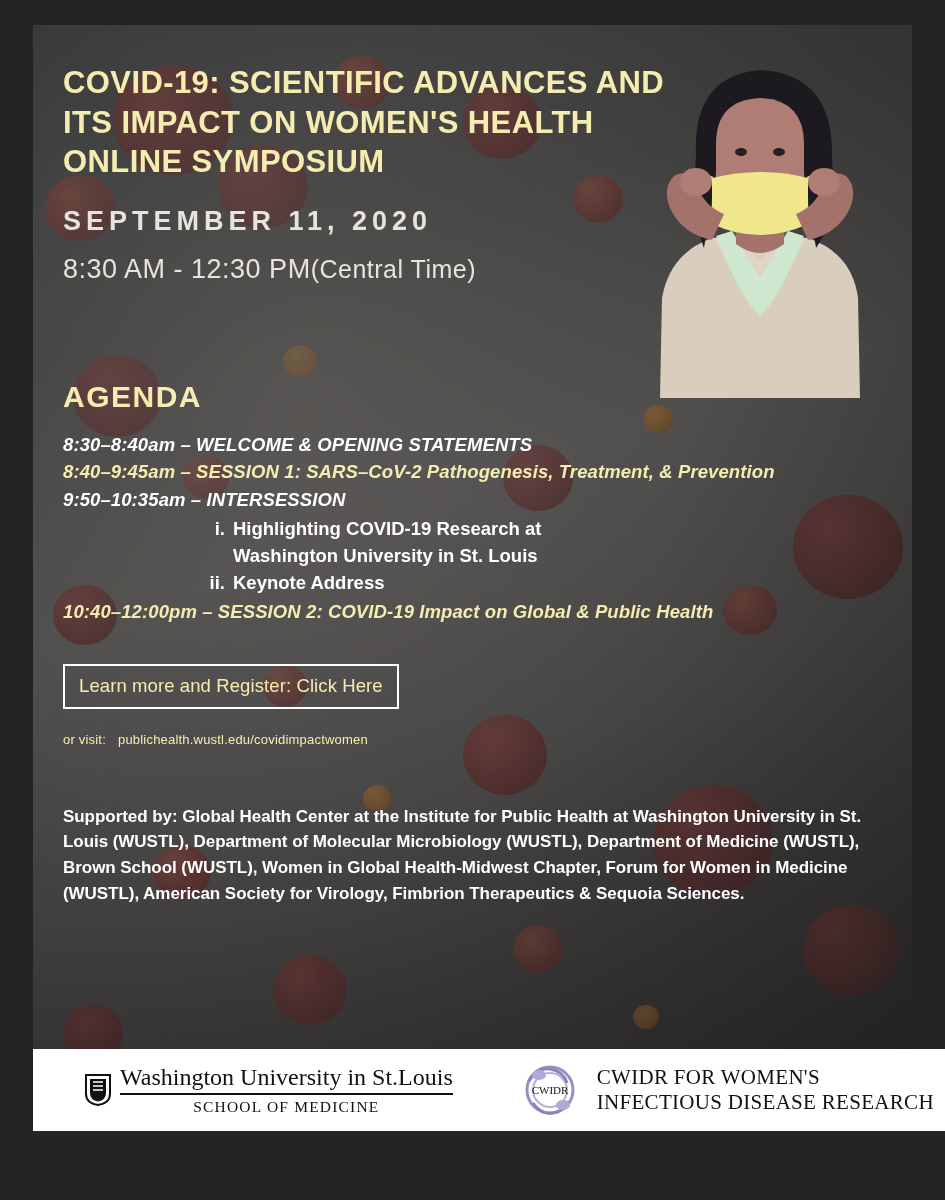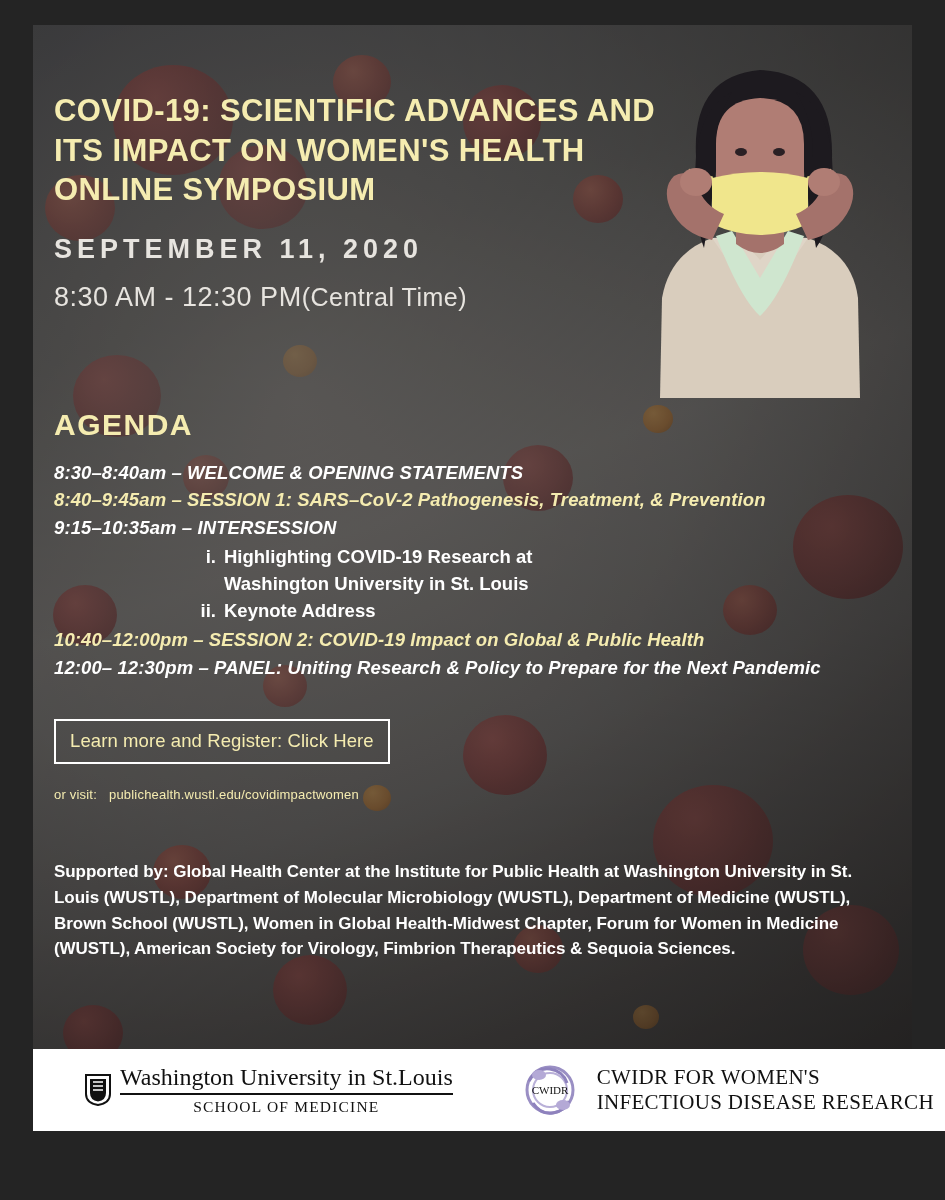--- a/index.html
+++ b/index.html
@@ -62,27 +62,26 @@
     position: absolute;
     left: 600px;
     top: 48px;
     width: 320px;
     height: 350px;
   }
 
   
   .content {
     position: absolute;
-    left: 30px;
+    left: 39px;
     top: 25px;
     width: 879px;
     height: 1065px;
     box-sizing: border-box;
     padding: 38px 44px 0 24px;
-    margin-top: 28px;
   }
 
   h1.title {
     margin: 0;
     color: #f5ecb0;
     font-size: 31px;
     line-height: 1.28;
     font-weight: bold;
     letter-spacing: 0.4px;
     text-transform: uppercase;
@@ -297,38 +296,37 @@
 
     <div class="time">
       <span>8:30 AM  -  12:30 PM</span><span class="ct">(Central Time)</span>
     </div>
 
     <div class="agenda-head">AGENDA</div>
 
     <div class="agenda-list">
       <div class="agenda-line">8:30–8:40am – WELCOME &amp; OPENING STATEMENTS</div>
       <div class="agenda-line highlight">8:40–9:45am – SESSION 1: SARS–CoV-2 Pathogenesis, Treatment, &amp; Prevention</div>
-      <div class="agenda-line">9:15–10:35am – INTERSESSION</div>
+      <div class="agenda-line">9:50–10:35am – INTERSESSION</div>
 
       <div class="sub-list">
         <div class="sub-item">
           <span class="num">i.</span>
           <span>
             <span>Highlighting COVID-19 Research at</span><br>
             <span>Washington University in St. Louis</span>
           </span>
         </div>
         <div class="sub-item">
           <span class="num">ii.</span>
           <span>Keynote Address</span>
         </div>
       </div>
 
       <div class="agenda-line highlight">10:40–12:00pm – SESSION 2: COVID-19 Impact on Global &amp; Public Health</div>
-      <div class="agenda-line">12:00– 12:30pm – PANEL: Uniting Research &amp; Policy to Prepare for the Next Pandemic</div>
     </div>
 
     <div class="register-box">
       <span class="reg-text">Learn more and Register: Click Here</span>
     </div>
 
     <div class="visit">
       <span>or visit:</span><span class="url">publichealth.wustl.edu/covidimpactwomen</span>
     </div>
 

